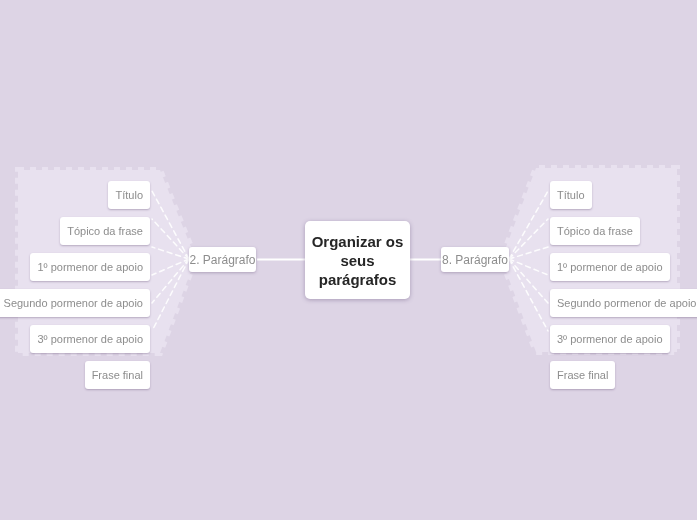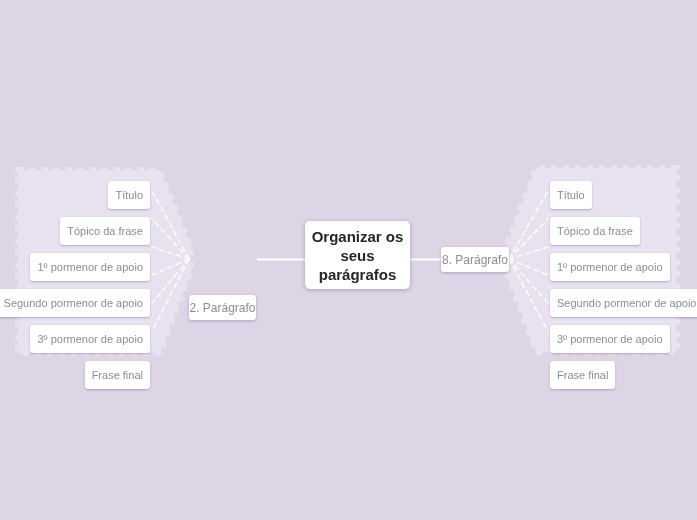--- a/index.html
+++ b/index.html
@@ -30,42 +30,42 @@
     stroke: var(--connector);
     stroke-width: 1.5;
     stroke-dasharray: 5 4;
     opacity: 0.9;
     stroke-linecap: round;
   }
   .solid line { stroke: var(--connector); stroke-width: 2; }
 
   .center-topic {
     position: absolute; left: 305px; top: 221px;
-    width: 105px; height: 68px;
+    width: 105px; height: 78px;
     background: var(--node-bg);
     border-radius: 5px;
     box-shadow: 0 1px 4px rgba(104,84,126,.45);
     display: flex; align-items: center; justify-content: center;
     text-align: center;
     font-weight: 700; font-size: 15px; line-height: 19px;
     color: var(--center-text);
   }
   .center-topic span { display: inline-block; width: 92px; }
 
   .branch {
     position: absolute; top: 247px; height: 25px;
     background: var(--node-bg);
     border-radius: 3px;
     box-shadow: 0 1px 3px rgba(104,84,126,.4);
     color: var(--node-text);
     font-size: 12px;
     display: flex; align-items: center; justify-content: center;
     white-space: nowrap;
   }
-  .branch.left  { left: 189px; width: 67px; margin-top: 48px; }
+  .branch.left  { left: 189px; width: 67px; }
   .branch.right { left: 441px; width: 68px; }
 
   .subcol {
     position: absolute; top: 181px;
     display: flex; flex-direction: column; gap: 8px;
   }
   .subcol.left  { right: 547px; align-items: flex-end; }
   .subcol.right { left: 550px;  align-items: flex-start; }
   .sub {
     height: 28px;

